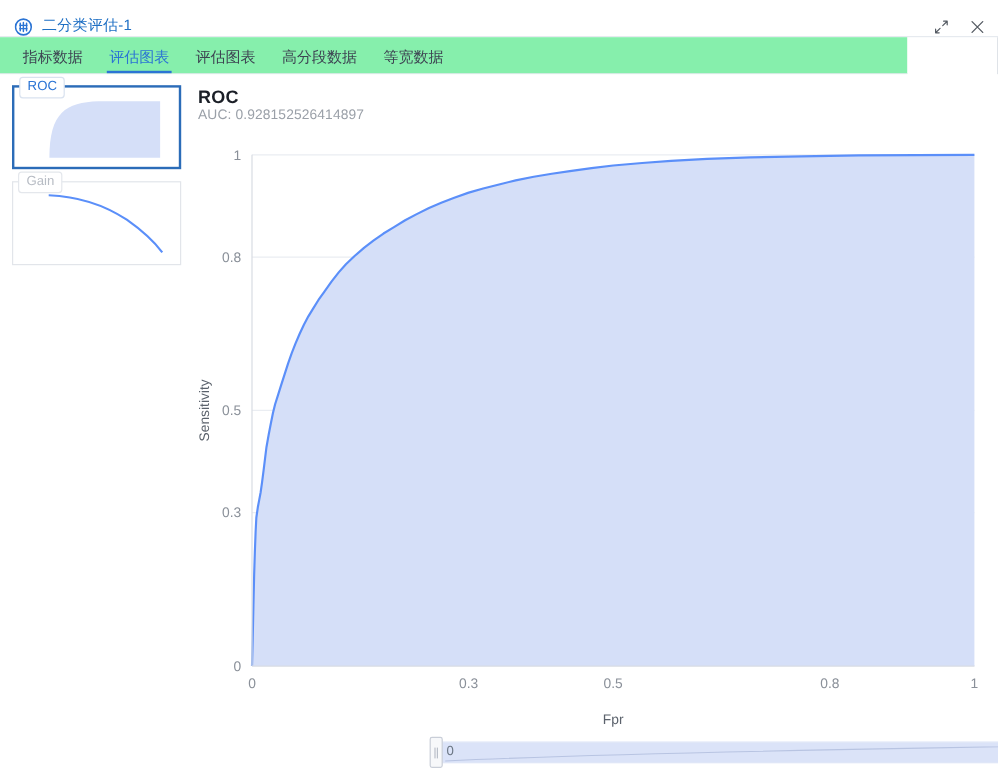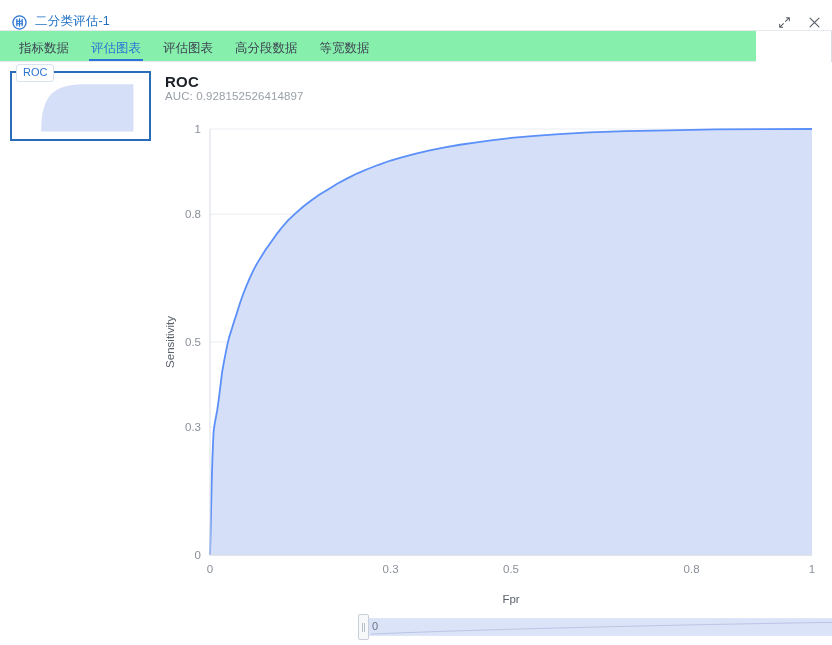--- a/index.html
+++ b/index.html
@@ -221,20 +221,26 @@
 
       <div class="thumb selected">
         <span class="thumb-label">ROC</span>
         <svg viewBox="0 0 141 70" preserveAspectRatio="none">
           <path d="M30,62 C30,22 44,13 72,12 L125,12 L125,62 Z" fill="#d5dff8"></path>
         </svg>
       </div>
 
 
 
+      <div class="thumb">
+        <span class="thumb-label">Gain</span>
+        <svg viewBox="0 0 141 70" preserveAspectRatio="none">
+          <path d="M30,11 C56,12 78,20 96,32 C110,42 120,52 126,60" fill="none" stroke="#5b8ff9" stroke-width="1.8"></path>
+        </svg>
+      </div>
 
 
     </div>
 
     <div class="main">
       <div class="chart-title">ROC</div>
       <div class="chart-sub">AUC: 0.928152526414897</div>
 
       <div class="plot-wrap">
         <svg id="roc-svg" width="672" height="495" viewBox="0 0 672 495">

